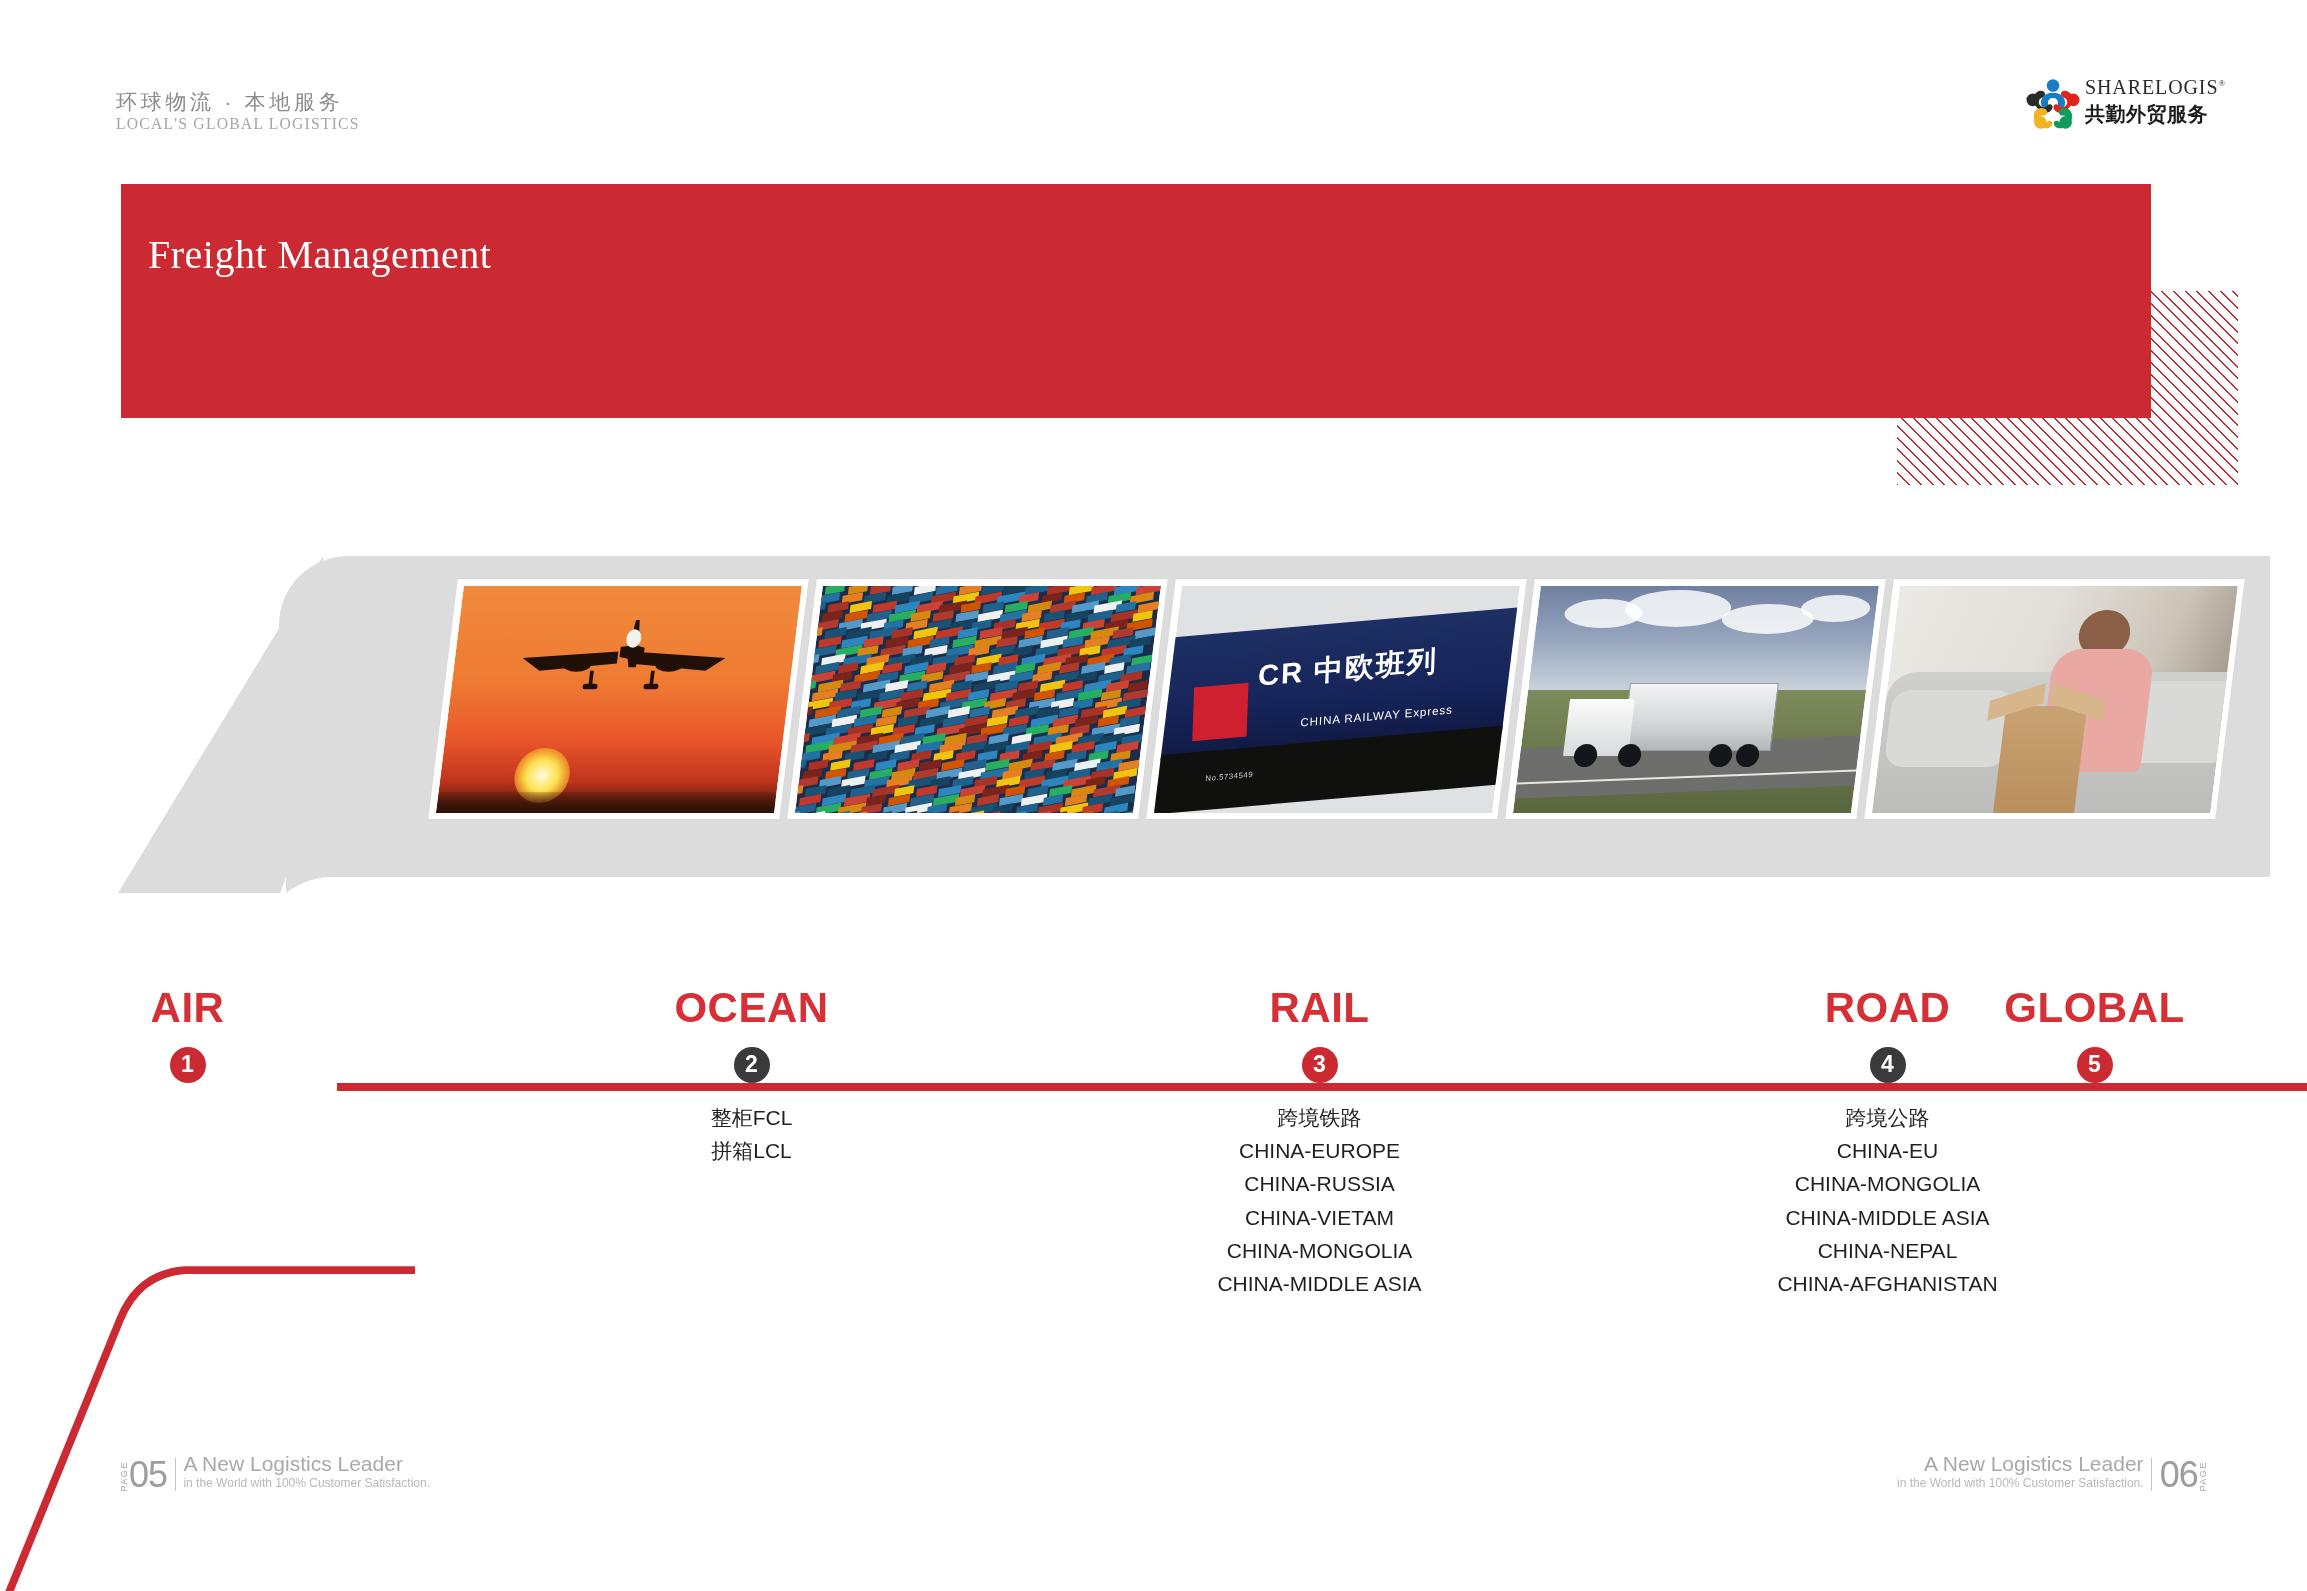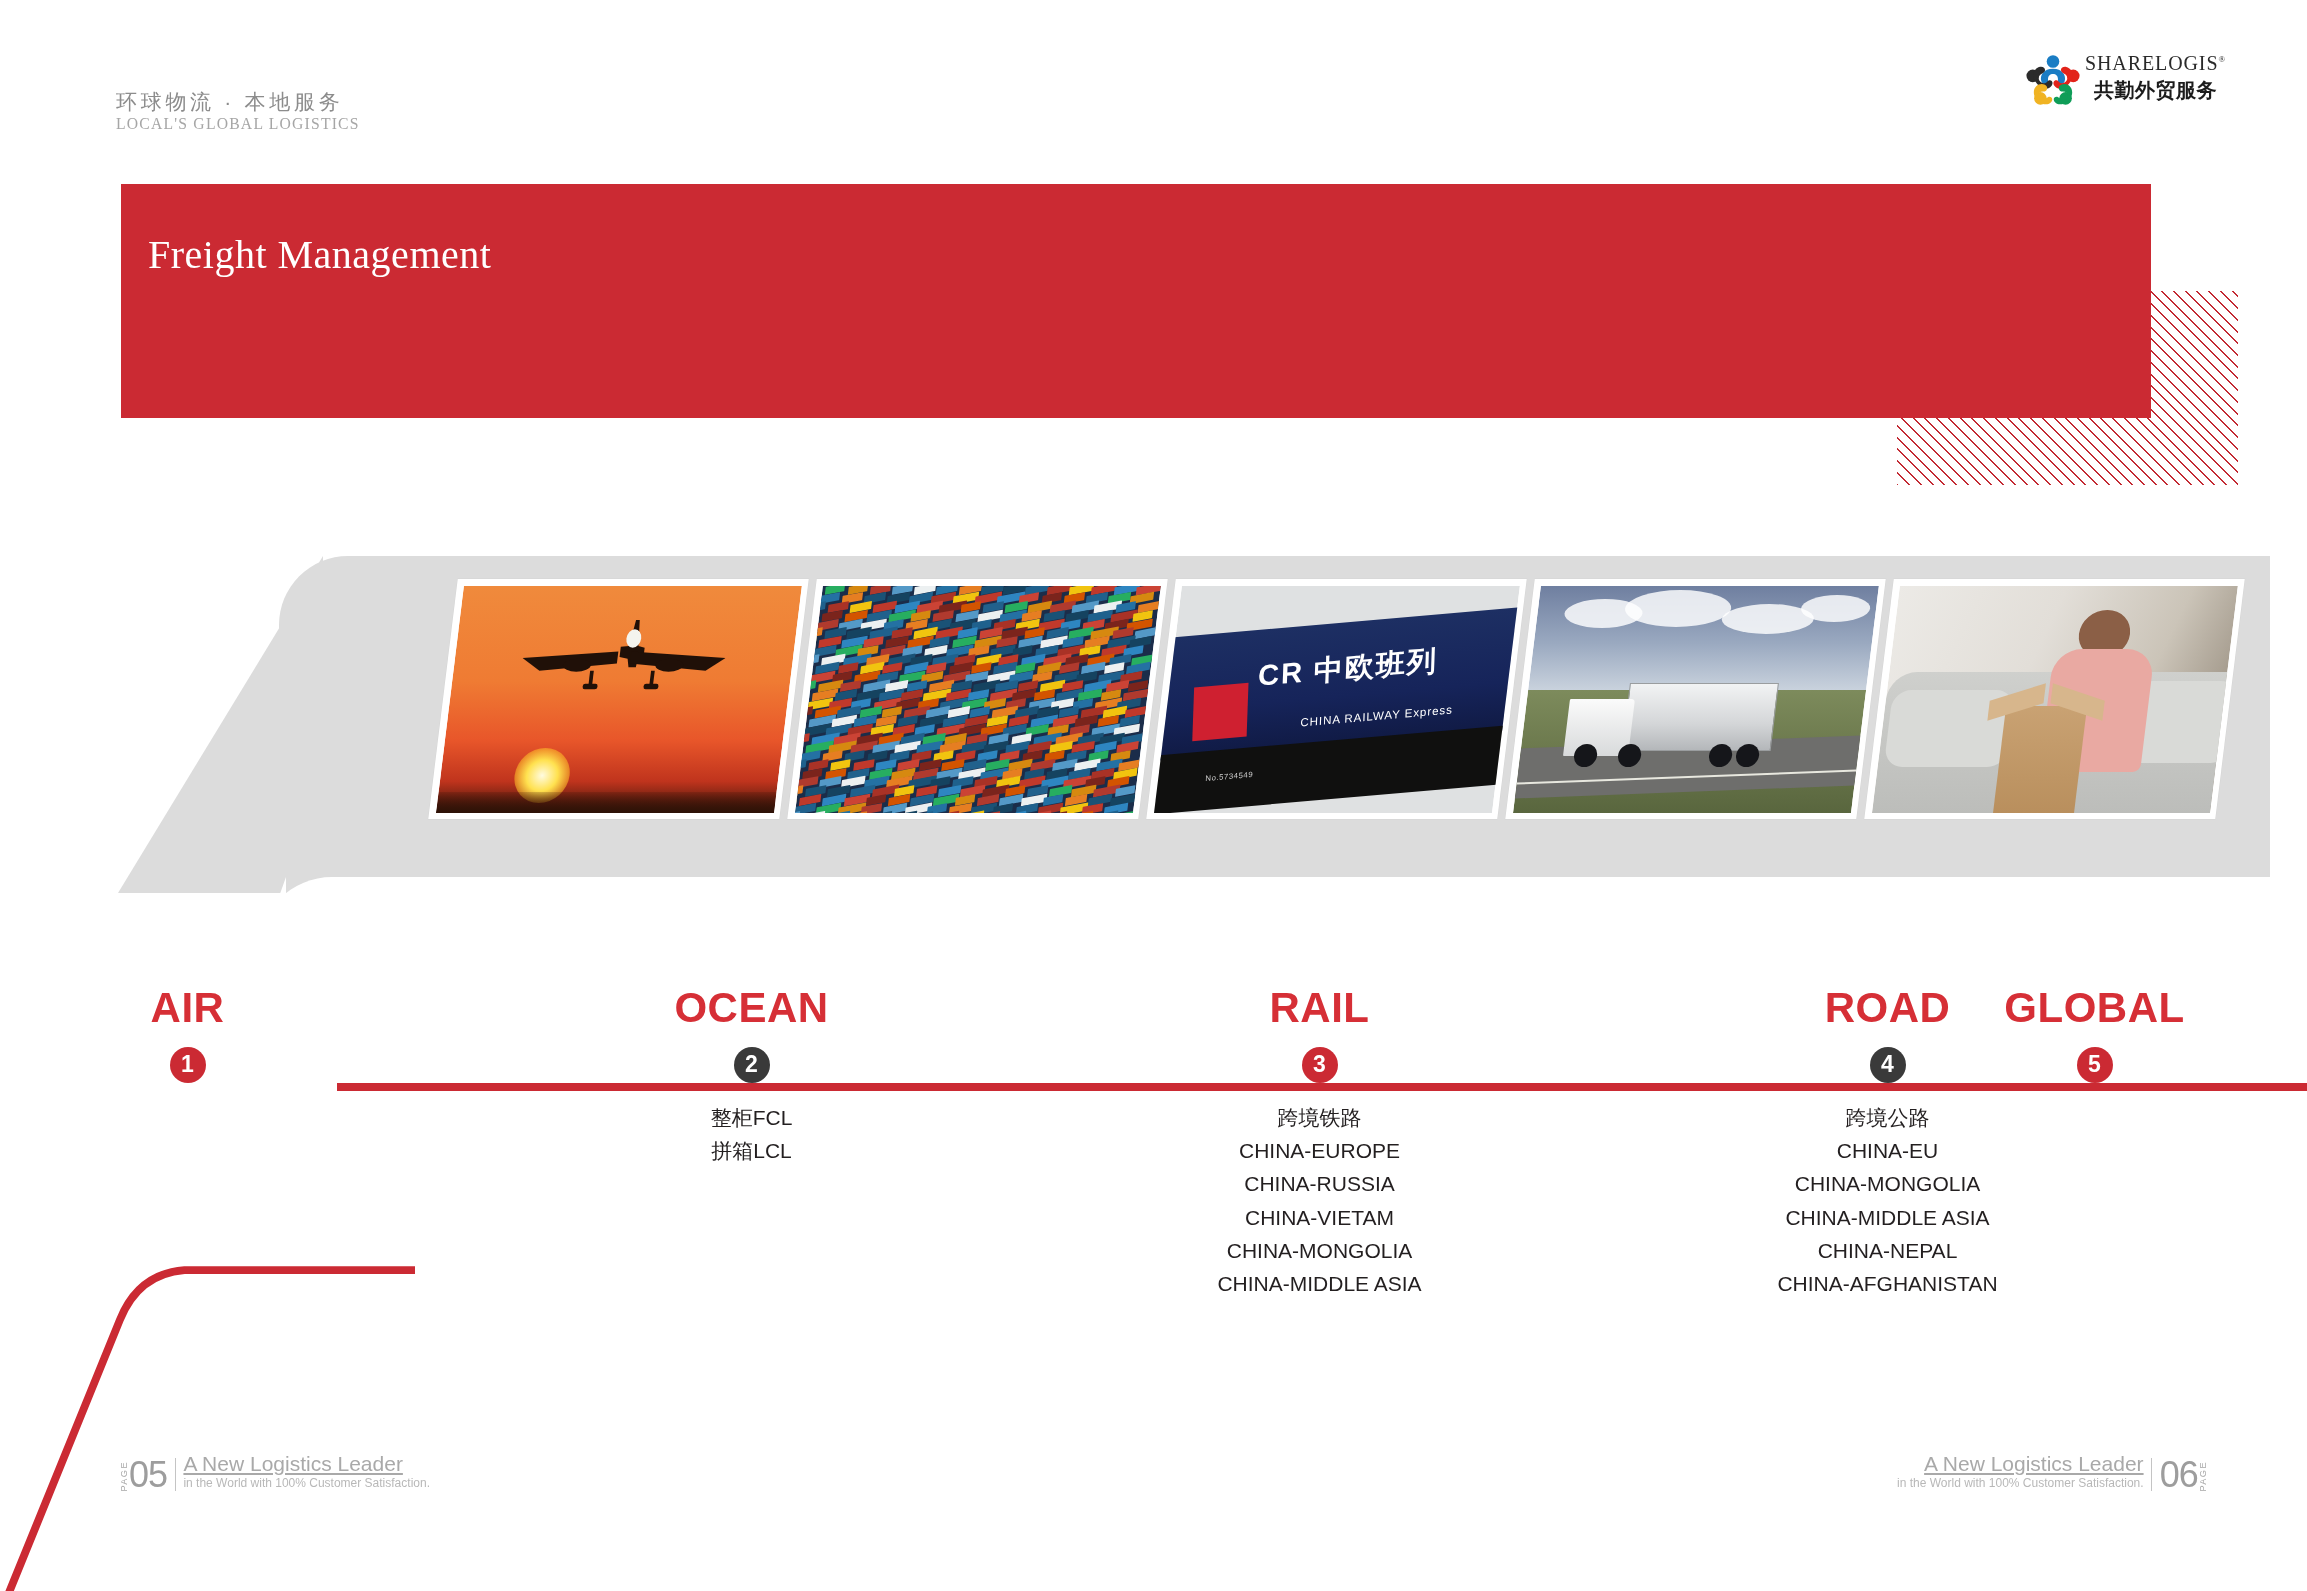--- a/index.html
+++ b/index.html
@@ -11,21 +11,21 @@
     position:absolute; left:116px; top:88px;
     font-size:21px; letter-spacing:3.7px; color:#8c8c8c; white-space:nowrap;
   }
   #header-en {
     position:absolute; left:116px; top:115px;
     font-family:"Liberation Serif", serif;
     font-size:15.7px; letter-spacing:1.2px; color:#a6a6a6; white-space:nowrap;
   }
 
   
-  #logo { position:absolute; left:2026px; top:52px; width:194px; height:55px;text-align:center; }
+  #logo { position:absolute; left:2026px; top:76px; width:194px; height:55px; }
   #logo-mark { position:absolute; left:0; top:0.9px; width:54px; height:52px; }
   #logo-text { position:absolute; left:59px; top:0px; }
   #logo-name {
     font-family:"Liberation Serif", serif; font-size:20px; letter-spacing:0.9px;
     color:#2a2a2a; white-space:nowrap; position:relative;
   }
   #logo-reg { font-size:8.8px; vertical-align:super; }
   #logo-sub {
     font-size:20px; letter-spacing:0.5px; color:#1c1c1c;
     white-space:nowrap; margin-top:2.3px; font-weight:600;
@@ -205,21 +205,21 @@
   
   #footer-left  { position:absolute; left:119px;  top:1453px; display:flex; align-items:flex-end; }
   #footer-right { position:absolute; right:113px; top:1453px; display:flex; align-items:flex-end; }
   .pg-word {
     font-size:9.2px; color:#a8a8a8; letter-spacing:1.4px;
     writing-mode:vertical-rl; transform:rotate(180deg); height:29.5px;
     display:flex; align-items:center; justify-content:center;
   }
   .pg-num { font-size:36px; color:#9d9d9d; line-height:0.9; font-weight:300; letter-spacing:-0.9px; }
   .pg-bar { width:1.4px; height:33px; background:#c4c4c4; margin:0 7.4px; }
-  .pg-tag-main { font-size:21px; color:#a9a9a9; line-height:1; font-weight:300; white-space:nowrap;text-decoration:underline; }
+  .pg-tag-main { font-size:21px; color:#a9a9a9; line-height:1; font-weight:300; white-space:nowrap; }
   .pg-tag-sub  { font-size:12px; color:#b8b8b8; line-height:1.25; margin-top:2.3px; white-space:nowrap; }
   .pg-tag-r { text-align:right; }
 </style>
 </head>
 <body>
 
 <div id="header-cn">环球物流  ·  本地服务</div>
 <div id="header-en">LOCAL'S GLOBAL LOGISTICS</div>
 
 <div id="logo">

